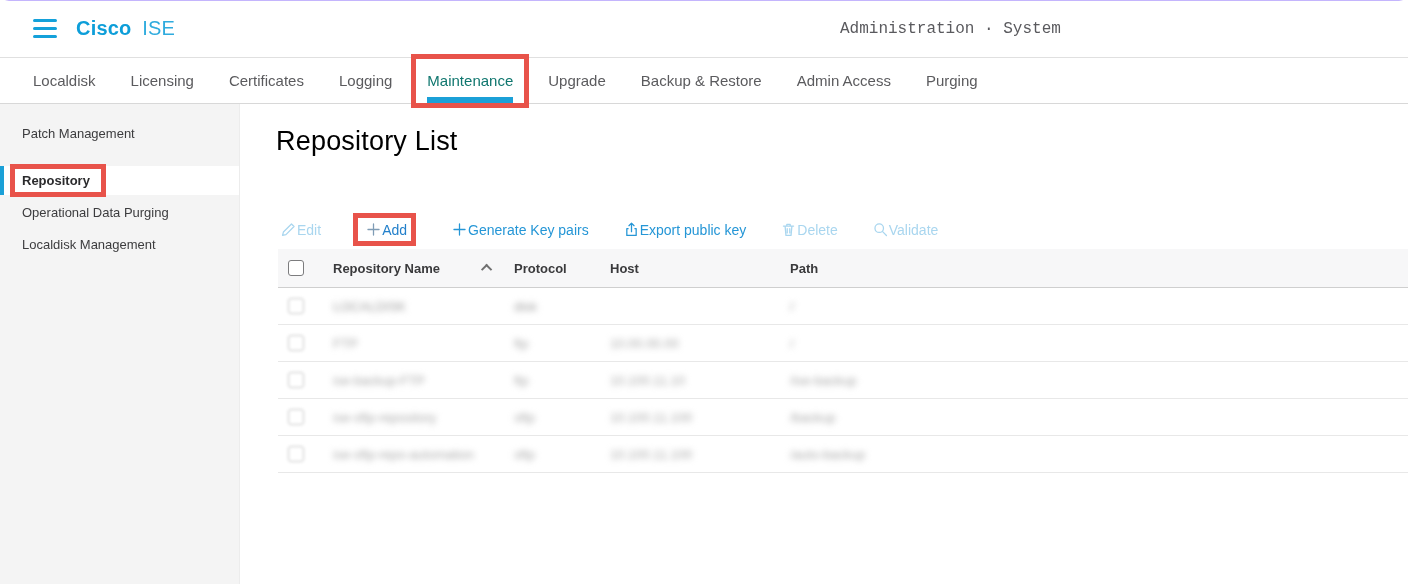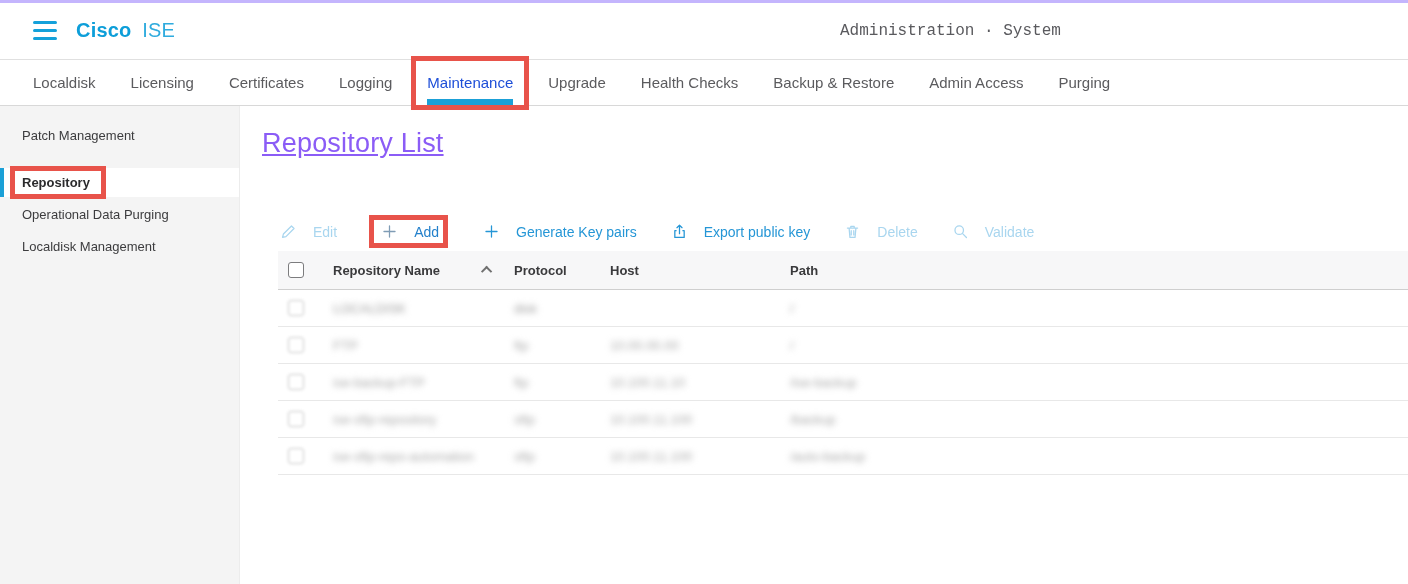--- a/index.html
+++ b/index.html
@@ -1,35 +1,35 @@
 <!DOCTYPE html>
 <html><head>
 <meta charset="utf-8">
 <style>
   * { margin:0; padding:0; box-sizing:border-box; }
   html,body { width:1408px; height:584px; background:#fff; overflow:hidden;
               font-family:"Liberation Sans", sans-serif; }
-  .page { position:relative; width:1408px; height:584px; border-top:3px solid #c4b5fd; }
+  .page { position:relative; width:1408px; height:584px; border-top:1px solid #c4b5fd;border-radius:9px; }
 
   
   .top-header { position:relative; height:57px; background:#fff; border-bottom:1px solid #e0e0e0; }
   .hamburger { position:absolute; left:33px; top:18px; width:24px; height:19px; cursor:pointer;
                display:flex; flex-direction:column; justify-content:space-between; }
   .hamburger span { display:block; height:3px; border-radius:2px; background:#14a1da; }
   .brand { position:absolute; left:76px; top:16px; font-size:20px; letter-spacing:.2px; }
   .brand .b1 { color:#0d9ed9; font-weight:700; }
   .brand .b2 { color:#2fabde; font-weight:400; margin-left:5px; }
   .breadcrumb { position:absolute; left:840px; top:19px; font-size:16px; color:#5a5a5e;font-family:Liberation Mono, monospace; }
 
   
   .tabbar { position:relative; height:46px; background:#fff; border-bottom:1px solid #d8d8d8;
             display:flex; align-items:stretch; gap:35px; padding-left:33px; }
   .tab { position:relative; display:flex; align-items:center; font-size:15px; color:#5b5b5e;
          cursor:pointer; white-space:nowrap; }
-  .tab.active { color:#1d4ed8; }
+  .tab.active { color:#0f766e; }
   .tab.active .underline { position:absolute; left:0; right:0; bottom:0; height:6px; background:#1ba0d7; }
 
   
   .red-box { position:absolute; border:5px solid #e8534a; pointer-events:none; z-index:5; }
   .red-box.tab-box { left:-16px; right:-16px; top:-4px; bottom:-5px; }
   .red-box.side-box { left:6px; top:-2px; width:96px; height:33px; }
   .red-box.add-box { left:-12px; right:-9px; top:-8px; bottom:-8px; }
 
   
   .body { display:flex; height:481px; }
@@ -40,25 +40,25 @@
   .side-item { margin-top:0; }
   .sidebar .side-item { margin-bottom:0; }
   .sidebar .side-item:nth-child(n) { margin-top:18px; }
   .side-item.selected { background:#fff; border-left:4px solid #1ba0d7; padding-left:18px;
                         font-weight:700; color:#2b2b2d; }
   .sidebar .side-item { height:29px; }
   .sidebar .side-item:not(.selected) { margin:3px 0; }
 
   
   .main { flex:1; position:relative; background:#fff; }
-  .page-title { position:absolute; left:22px; top:22px; font-size:27px; font-weight:400;
-                color:#8b5cf6; letter-spacing:.2px;text-decoration:underline; }
+  .page-title { position:absolute; left:36px; top:22px; font-size:27px; font-weight:400;
+                color:#000000; letter-spacing:.2px; }
 
   .toolbar { position:absolute; left:40px; top:105px; display:flex; align-items:center; gap:34px; }
-  .tb { position:relative; display:flex; align-items:center; gap:16px; background:none; border:none;
+  .tb { position:relative; display:flex; align-items:center; gap:0; background:none; border:none;
         font-family:inherit; font-size:14px; cursor:pointer; color:#2596d6; padding:0; }
   .tb svg { width:17px; height:17px; stroke:currentColor; fill:none; stroke-width:1.5;
             stroke-linecap:round; stroke-linejoin:round; }
   .tb.disabled { color:#a9d6ef; cursor:default; }
   .tb.add-btn { margin:12px 10px; }
   .tb.add-btn svg { color:#7f9cb5; }
   .tb.add-btn .tb-label { color:#2380cb; }
 
   
   .table { position:absolute; left:38px; right:0; top:145px; }
@@ -97,21 +97,20 @@
     <div class="tab">Localdisk</div>
     <div class="tab">Licensing</div>
     <div class="tab">Certificates</div>
     <div class="tab">Logging</div>
     <div class="tab active">
       <span>Maintenance</span>
       <div class="underline"></div>
       <div class="red-box tab-box"></div>
     </div>
     <div class="tab">Upgrade</div>
-    <div class="tab">Health Checks</div>
     <div class="tab">Backup &amp; Restore</div>
     <div class="tab">Admin Access</div>
     <div class="tab">Purging</div>
   </nav>
 
   <div class="body">
 
     <aside class="sidebar">
       <div class="side-item">Patch Management</div>
       <div class="side-item selected">

